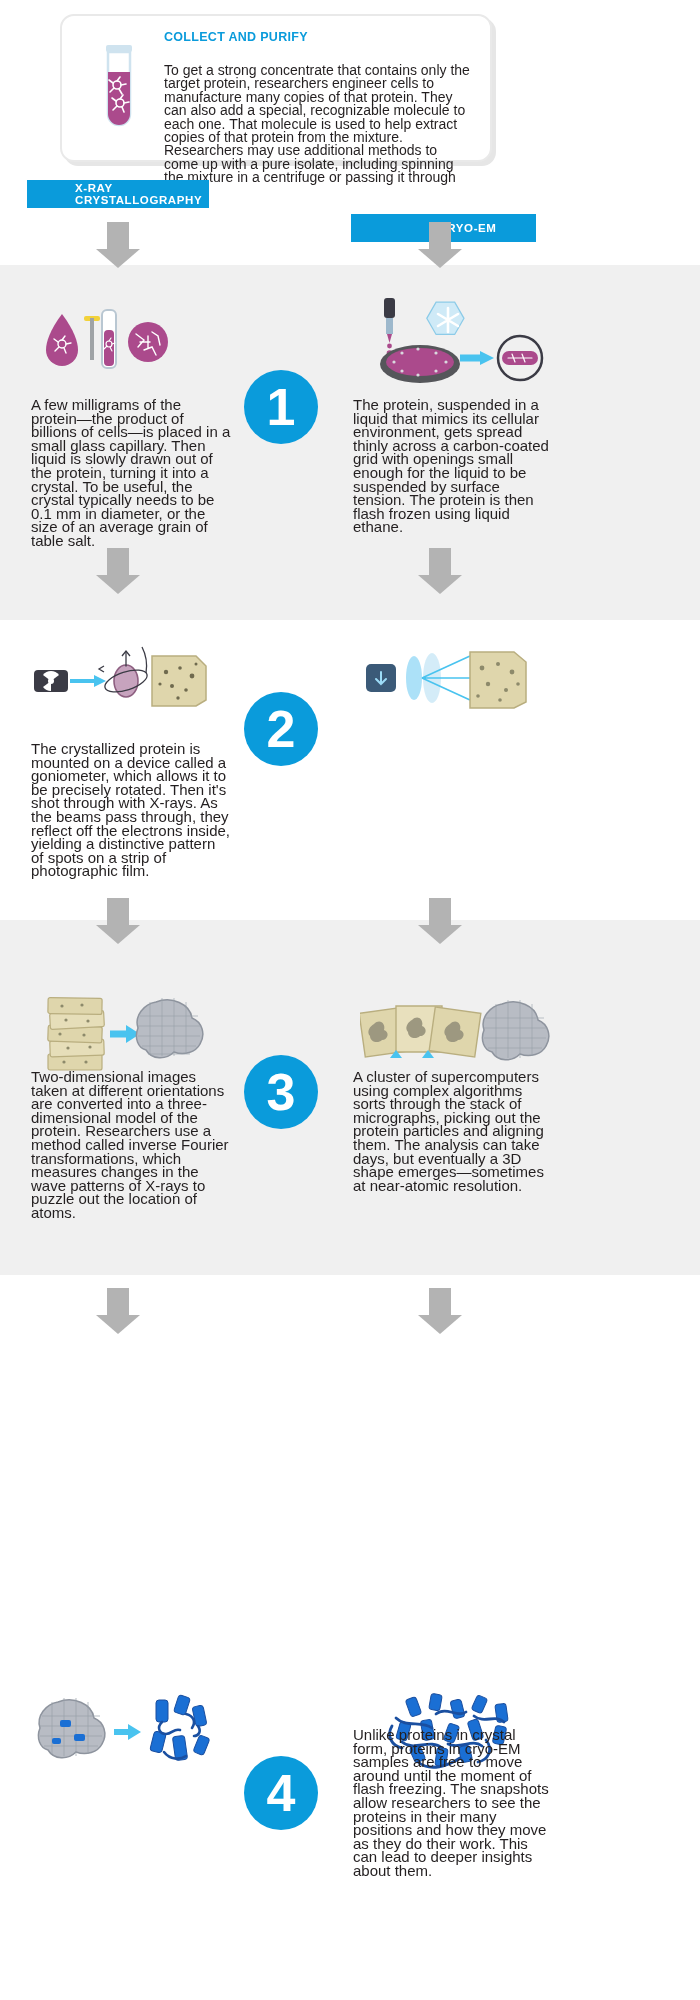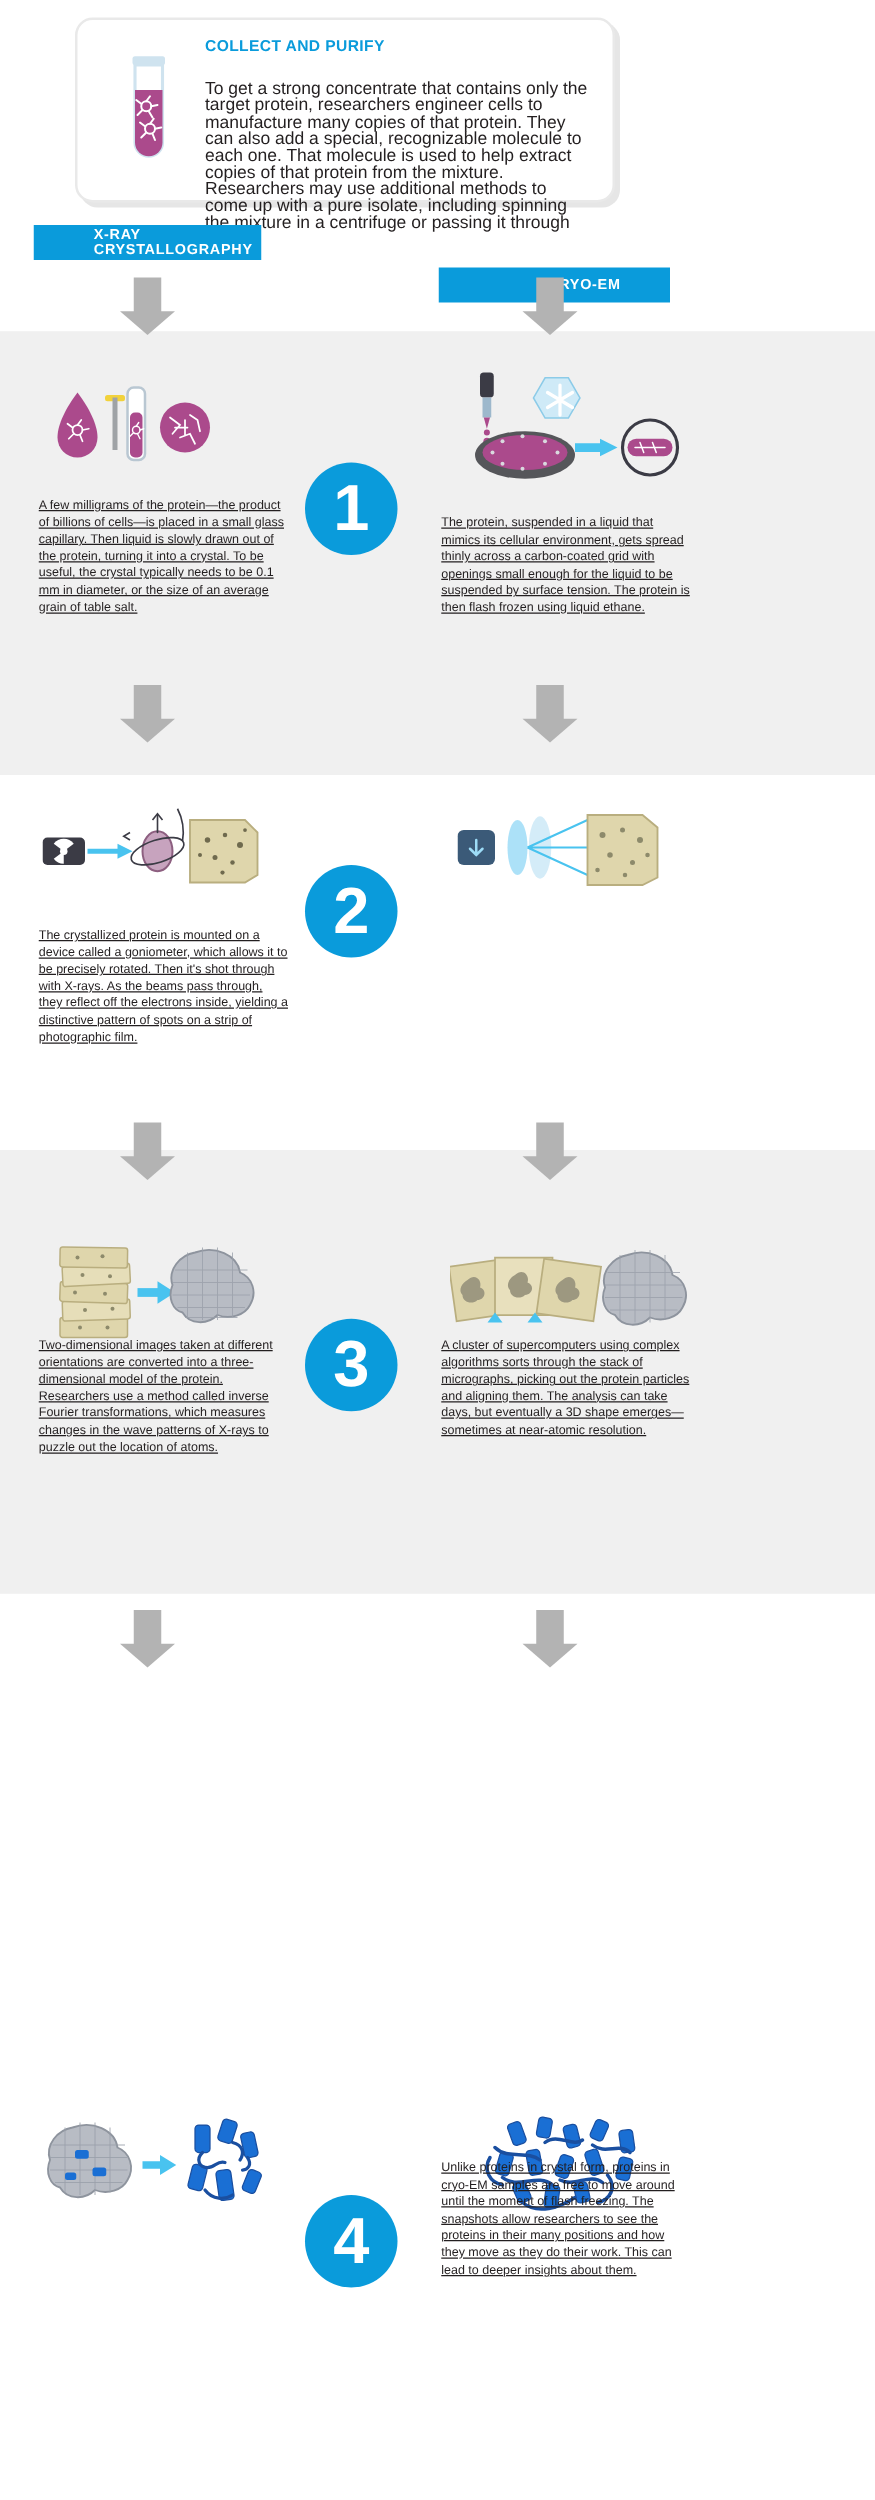--- a/index.html
+++ b/index.html
@@ -118,24 +118,23 @@
     display: flex;
     align-items: center;
     justify-content: center;
     line-height: 1;
   }
 
   
   .step-text {
     position: absolute;
     width: 200px;
-    font-size: 10px;
+    font-size: 15px;
     line-height: 13.6px;
     color: #231f20;
-    text-decoration: underline;
   }
   .tx-left  { left: 31px; }
   .tx-right { left: 353px; }
 
   
   .art { position: absolute; }
 </style>
 </head>
 <body>
 
@@ -232,21 +231,21 @@
       <path d="M118 55 l14 7 l-14 7 Z" fill="#49c3ef"></path>
       <circle cx="158" cy="62" r="22" fill="none" stroke="#3b3b45" stroke-width="2.5"></circle>
       <rect x="140" y="55" width="36" height="14" rx="7" fill="#ab4a8c"></rect>
       <g stroke="#ffffff" stroke-width="1.2" fill="none" stroke-linecap="round">
         <path d="M146 62 h24 M150 58 l3 8 M160 58 l3 8"></path>
       </g>
     </svg>
   </div>
 
   <div class="step-text tx-left" style="top:398px;">A few milligrams of the protein—the product of billions of cells—is placed in a small glass capillary. Then liquid is slowly drawn out of the protein, turning it into a crystal. To be useful, the crystal typically needs to be 0.1 mm in diameter, or the size of an average grain of table salt.</div>
-  <div class="step-text tx-right" style="top:412px;">The protein, suspended in a liquid that mimics its cellular environment, gets spread thinly across a carbon-coated grid with openings small enough for the liquid to be suspended by surface tension. The protein is then flash frozen using liquid ethane.</div>
+  <div class="step-text tx-right" style="top:398px;">The protein, suspended in a liquid that mimics its cellular environment, gets spread thinly across a carbon-coated grid with openings small enough for the liquid to be suspended by surface tension. The protein is then flash frozen using liquid ethane.</div>
 
   <div class="arrow" style="left:96px; top:548px;">
     <div class="stem"></div>
       <div class="tip"></div>
   </div>
   <div class="arrow" style="left:418px; top:548px;">
     <div class="stem"></div>
       <div class="tip"></div>
   </div>
 

